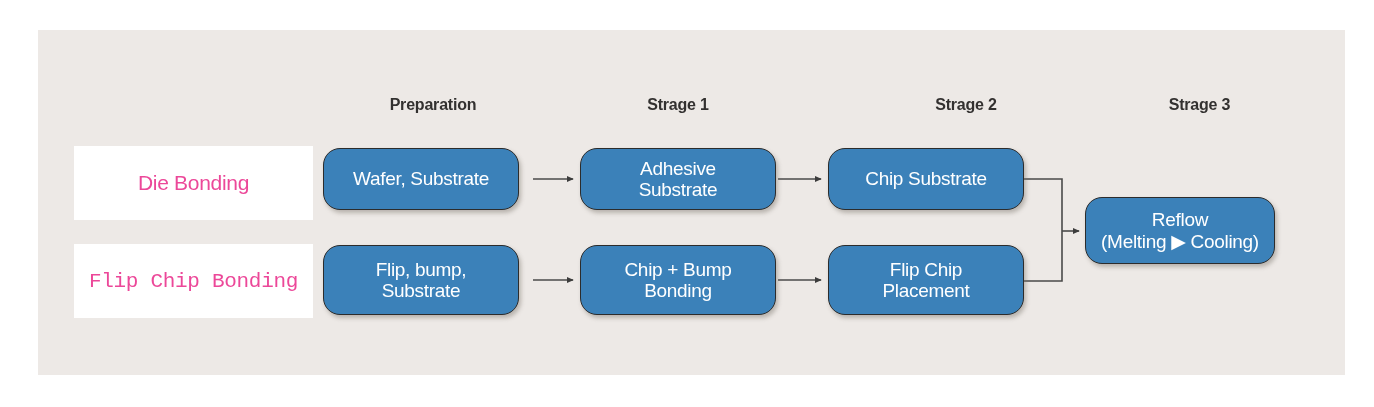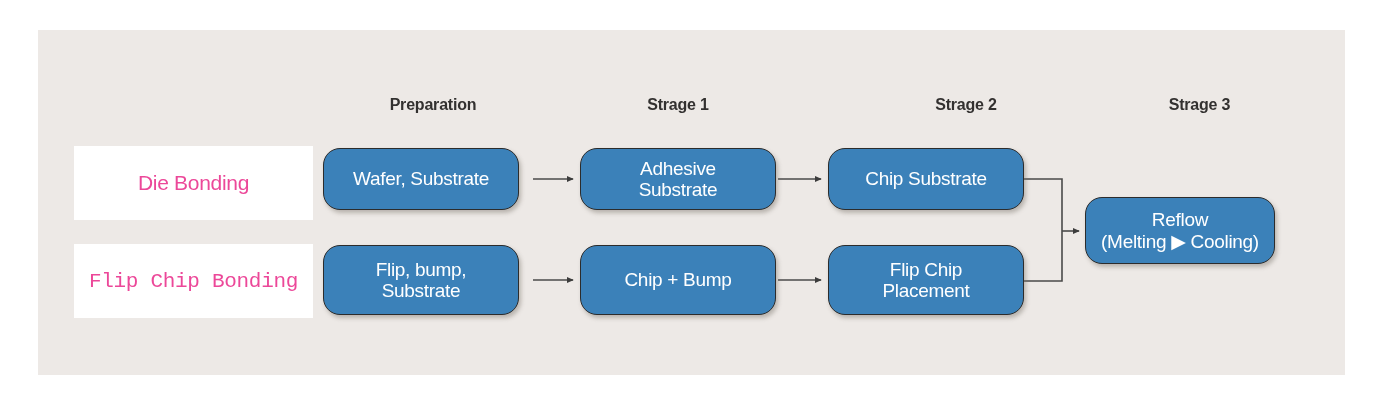--- a/index.html
+++ b/index.html
@@ -183,20 +183,21 @@
   <div class="node c-prep r2">
     <span class="ntext">
       <span class="nline">Flip, bump,</span>
       <span class="nline">Substrate</span>
     </span>
   </div>
 
   <div class="node c-s1 r2">
     <span class="ntext">
       <span class="nline">Chip + Bump</span>
+      <span class="nline">Bonding</span>
     </span>
   </div>
 
   <div class="node c-s2 r2">
     <span class="ntext">
       <span class="nline">Flip Chip</span>
       <span class="nline">Placement</span>
     </span>
   </div>
 

